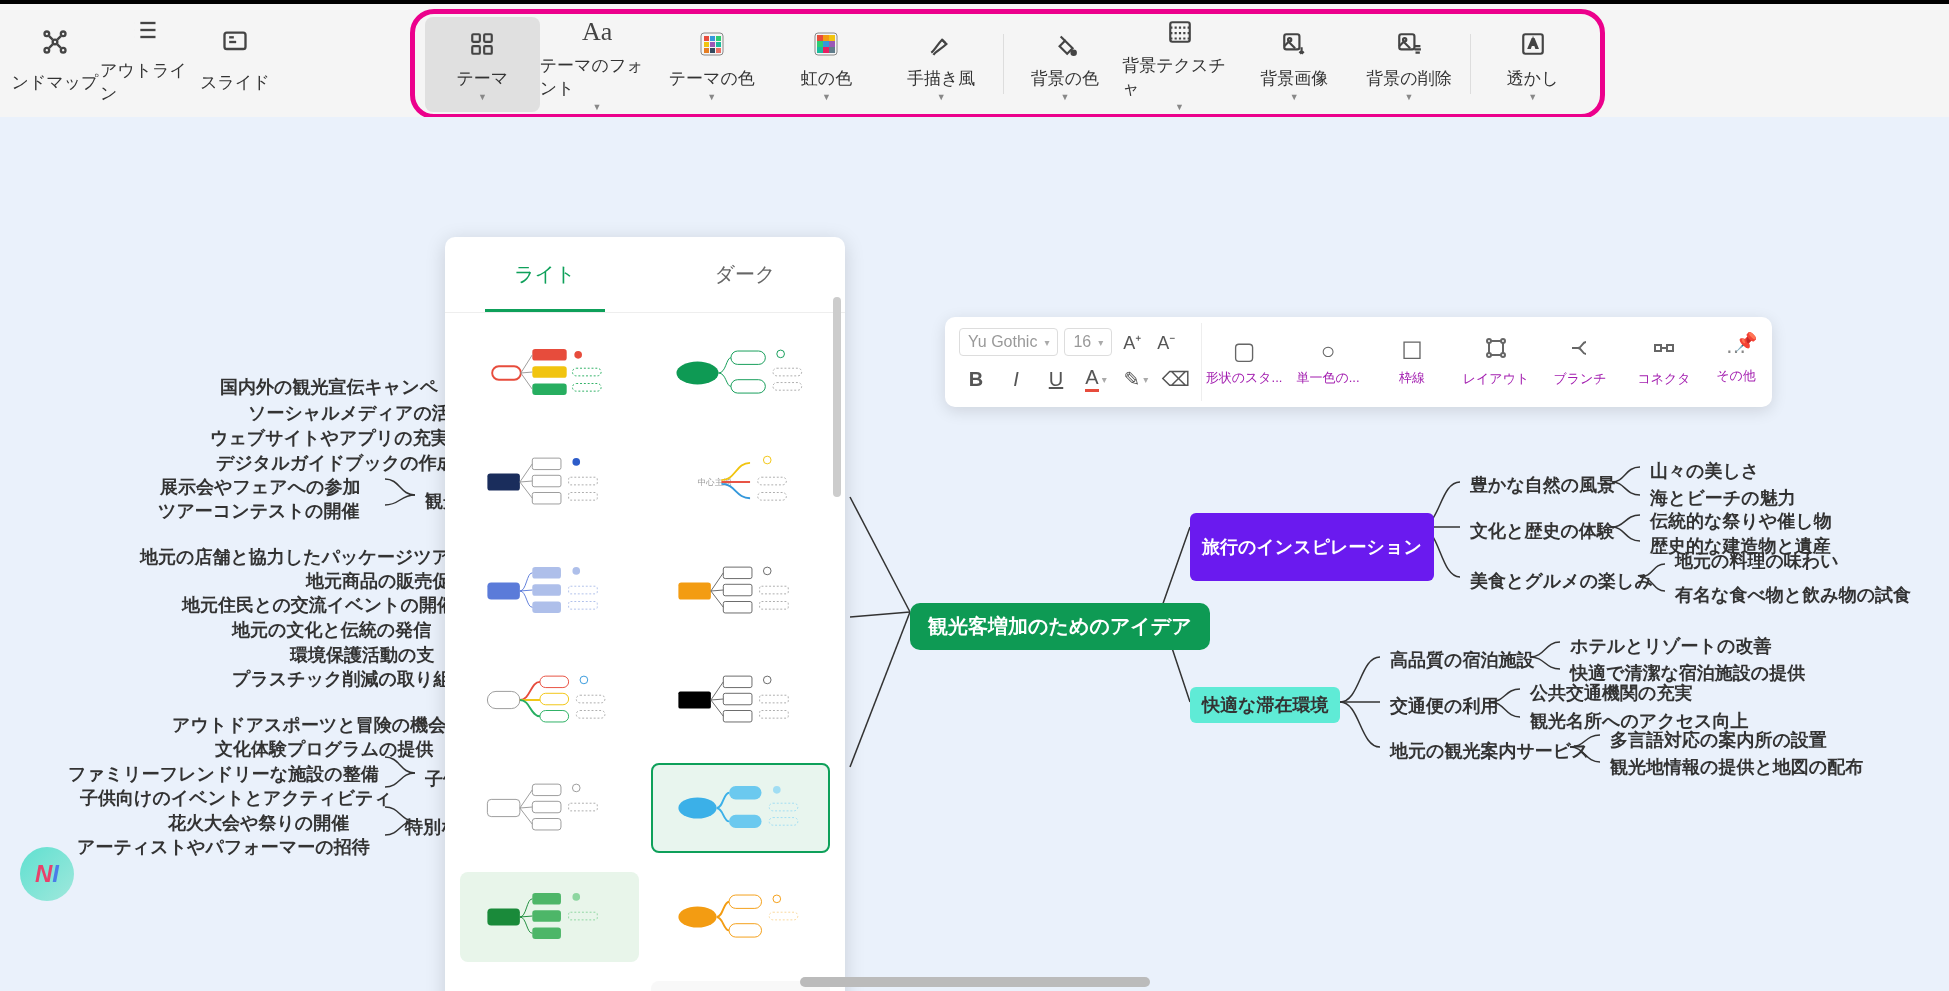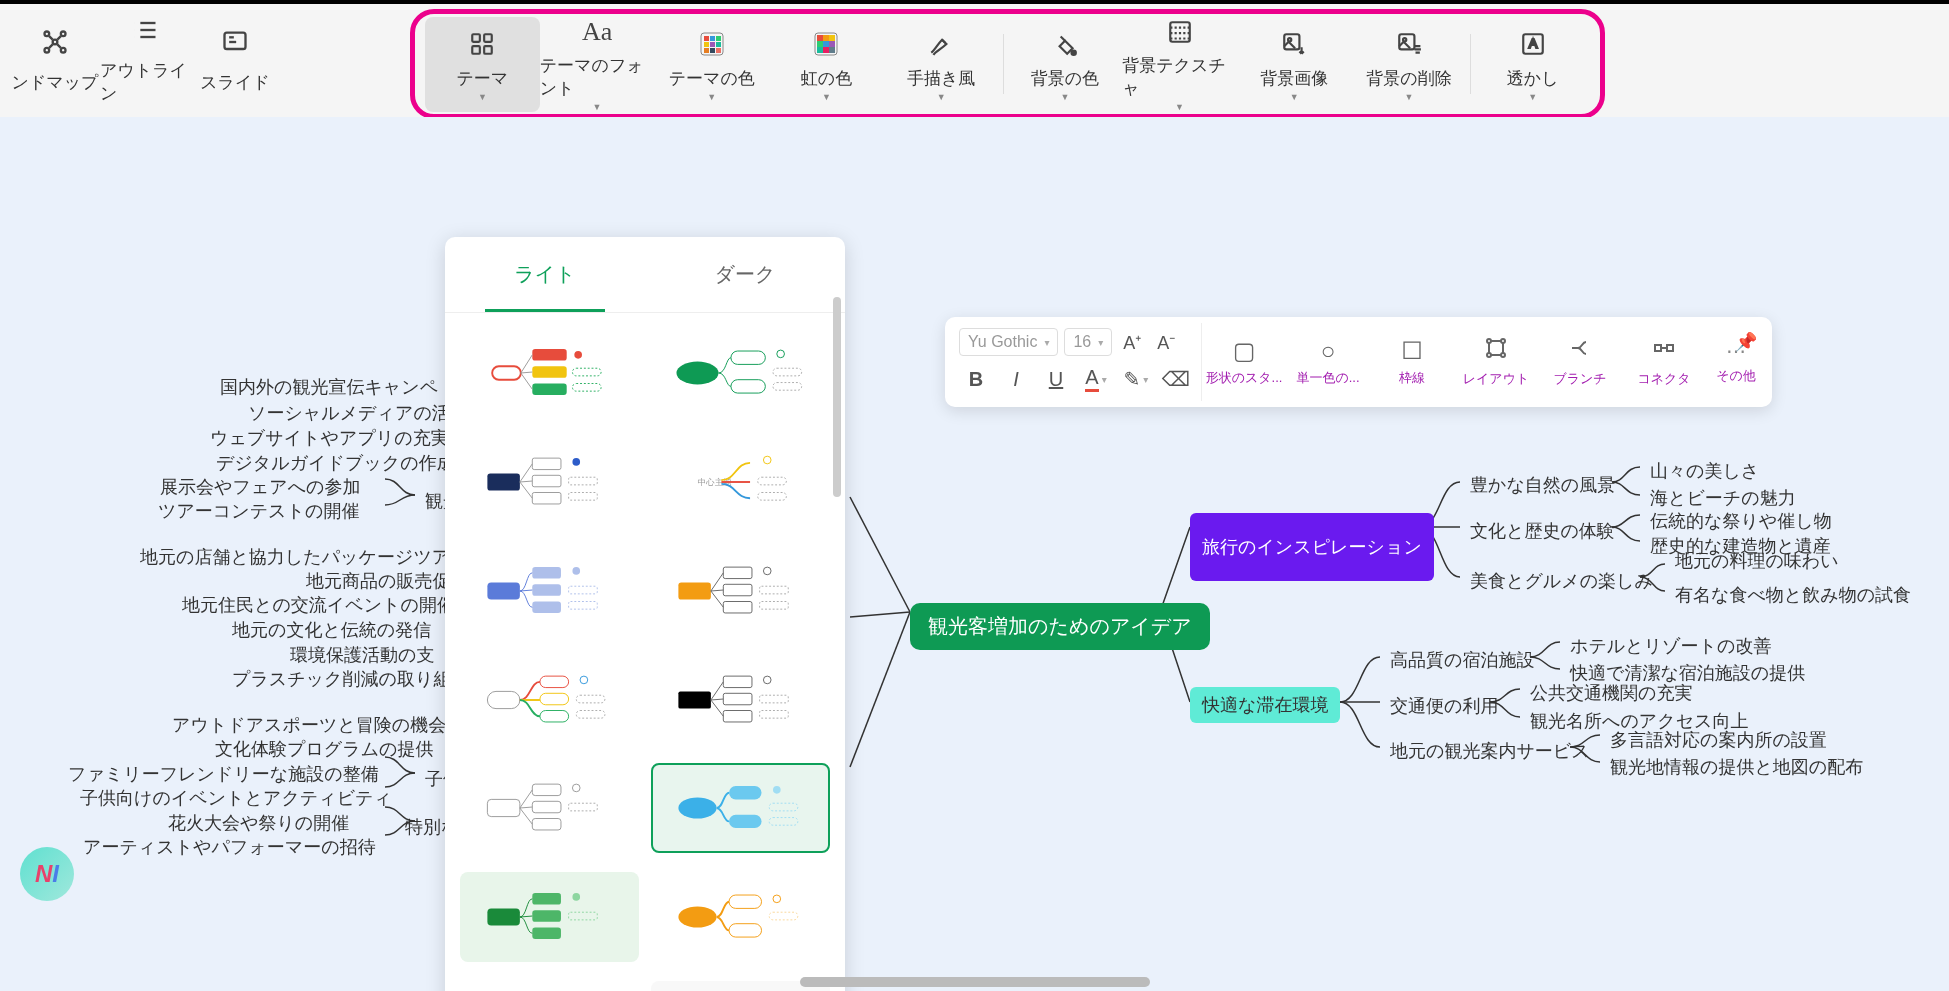--- a/index.html
+++ b/index.html
@@ -41,21 +41,21 @@
 .ft-group:last-child { border-right: none; }
 .ft-row { display: flex; align-items: flex-end; gap: 6px; }
 .ft-select { border: 1px solid #ddd; border-radius: 4px; padding: 4px 8px; font-size: 16px; color: #999; display: flex; align-items: center; gap: 4px; }
 .ft-btn { width: 34px; height: 34px; display: flex; align-items: center; justify-content: center; font-size: 20px; color: #555; cursor: pointer; border-radius: 4px; }
 .ft-btn-sm { width: 28px; height: 28px; font-size: 18px; }
 .ft-vgroup { display: flex; flex-direction: column; align-items: center; justify-content: center; width: 84px; gap: 4px; }
 .ft-vicon { font-size: 24px; color: #666; }
 .ft-vlabel { font-size: 13px; color: #a21caf; white-space: nowrap; overflow: hidden; text-overflow: ellipsis; max-width: 80px; }
 
 
-.mm-node { position: absolute; background: #fff; border: 1px solid #ccc; border-radius: 6px; padding: 4px 10px; font-size: 18px; color: #333; white-space: nowrap; }
+.mm-node { position: absolute; background: #fff; border: 1px solid #ccc; border-radius: 6px; padding: 4px 10px; font-size: 18px; color: #333; white-space: nowrap; font-weight: bold; }
 .mm-node.no-border { border: none; background: transparent; }
 .mm-center { background: #0e9a54; color: #fff; border: none; padding: 10px 18px; font-size: 20px; border-radius: 10px; }
 .mm-purple { background: #6a1aef; color: #fff; border: none; padding: 22px 12px; }
 .mm-cyan { background: #5febd6; color: #333; border: none; padding: 6px 12px; }
 svg.mm-svg { position: absolute; top: 0; left: 0; width: 100%; height: 100%; pointer-events: none; }
 path.conn { stroke: #333; stroke-width: 1.5; fill: none; }
 
 
 .hscroll { position: absolute; bottom: 4px; left: 50%; transform: translateX(-50%); width: 350px; height: 10px; background: #bbb; border-radius: 5px; }
 
@@ -314,21 +314,21 @@
   <div class="mm-node no-border" style="left:172px;top:472px">地元住民との交流イベントの開催</div>
   <div class="mm-node no-border" style="left:222px;top:497px">地元の文化と伝統の発信</div>
   <div class="mm-node no-border" style="left:280px;top:522px">環境保護活動の支</div>
   <div class="mm-node no-border" style="left:222px;top:546px">プラスチック削減の取り組</div>
 
   <div class="mm-node no-border" style="left:162px;top:592px">アウトドアスポーツと冒険の機会</div>
   <div class="mm-node no-border" style="left:205px;top:616px">文化体験プログラムの提供</div>
   <div class="mm-node no-border" style="left:58px;top:641px">ファミリーフレンドリーな施設の整備</div>
   <div class="mm-node no-border" style="left:70px;top:665px">子供向けのイベントとアクティビティ</div>
   <div class="mm-node no-border" style="left:158px;top:690px">花火大会や祭りの開催</div>
-  <div class="mm-node no-border" style="left:73px;top:714px">アーティストやパフォーマーの招待</div>
+  <div class="mm-node no-border" style="left:67px;top:714px">アーティストやパフォーマーの招待</div>
   <div class="mm-node no-border" style="left:415px;top:646px">子供</div>
   <div class="mm-node no-border" style="left:395px;top:694px">特別な</div>
 
   <div class="theme-panel">
     <div class="theme-tabs">
       <div class="theme-tab active">ライト</div>
       <div class="theme-tab">ダーク</div>
     </div>
     <div class="scrollbar-vert"></div>
     <div class="theme-grid">

